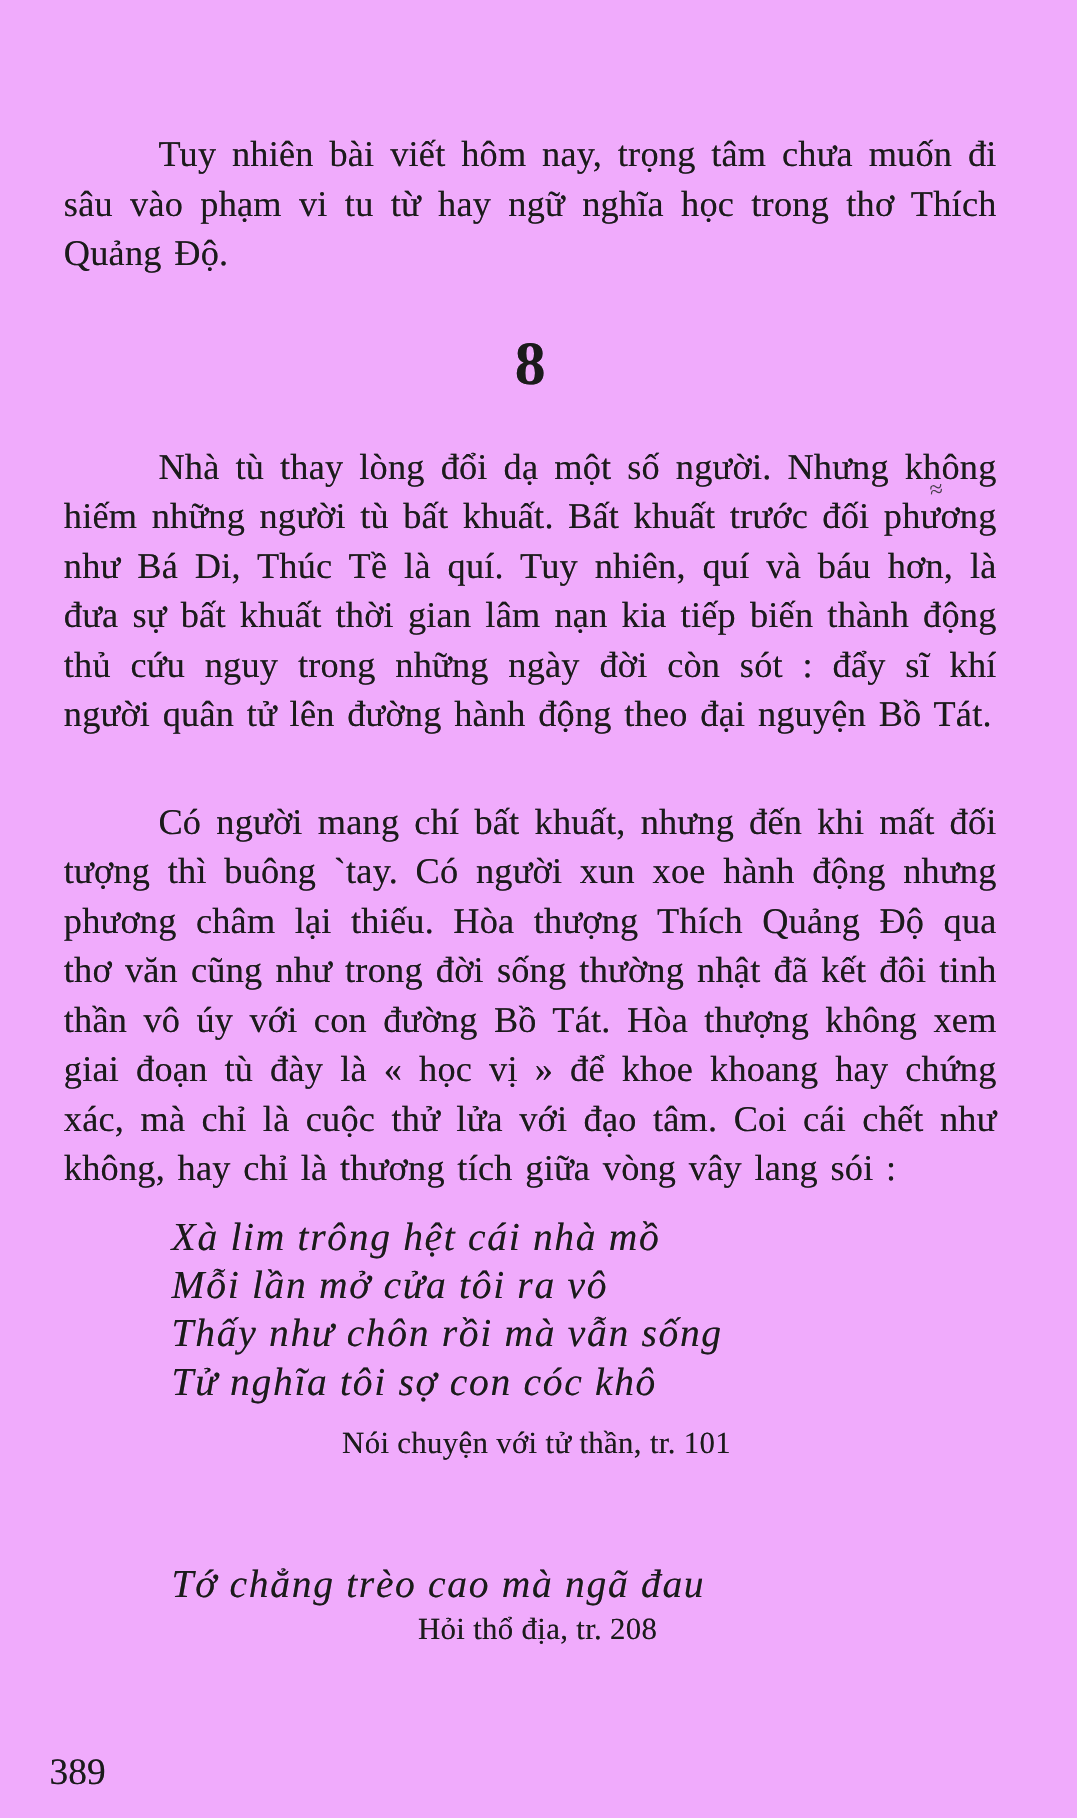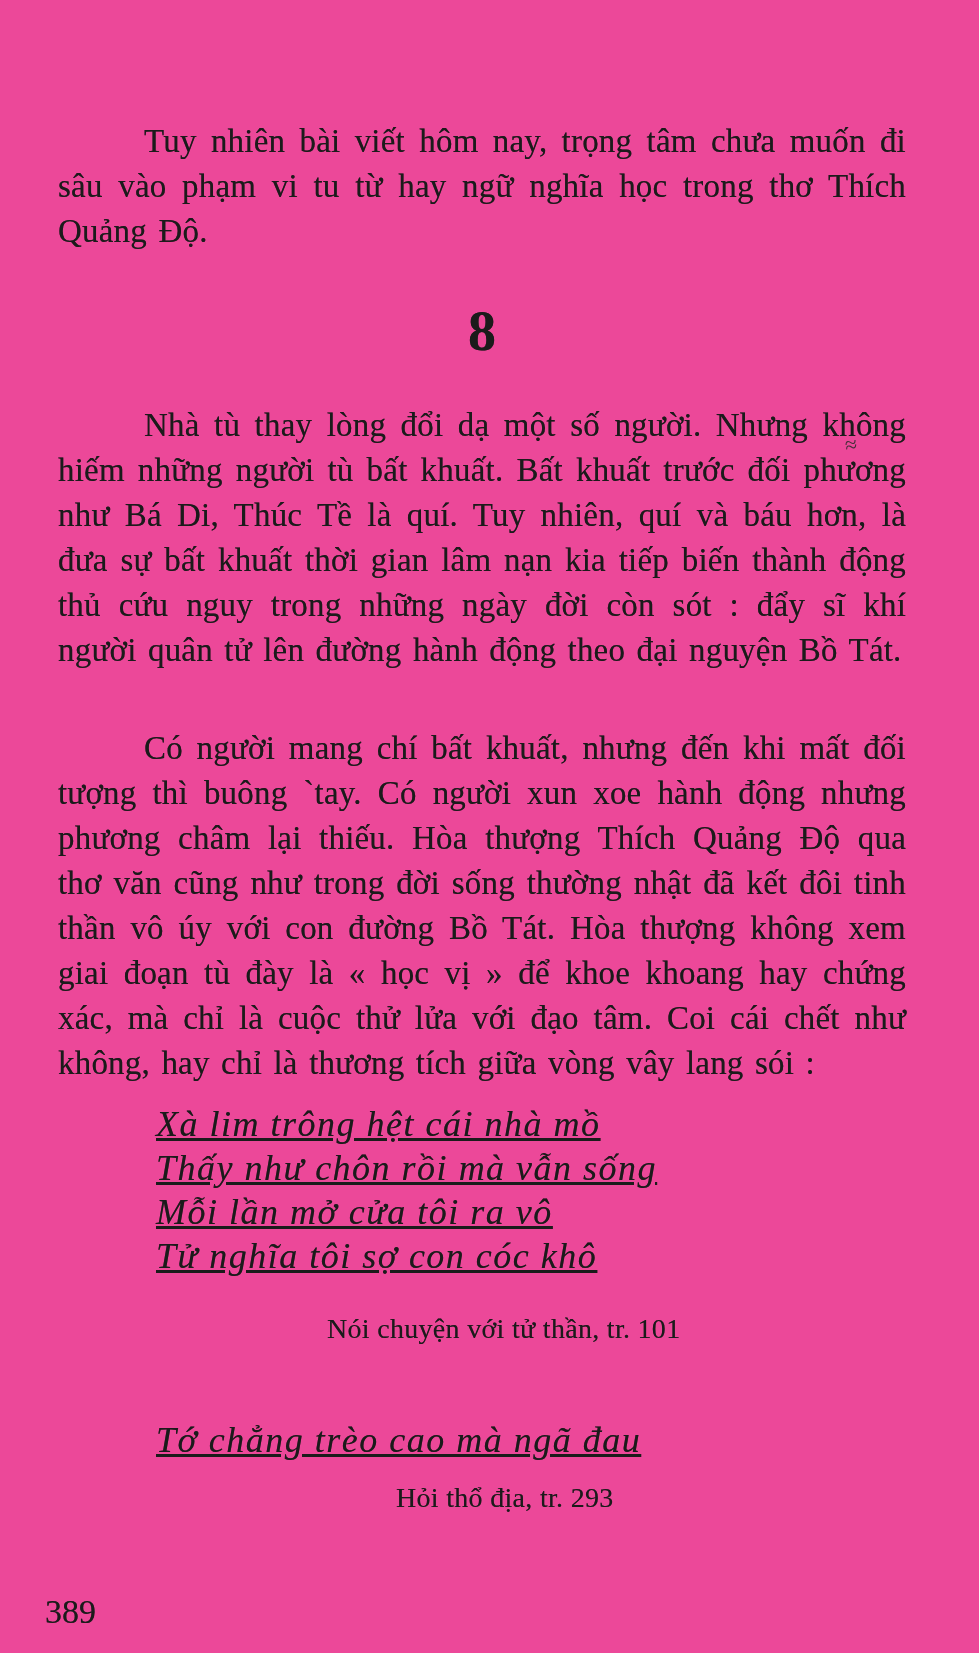--- a/index.html
+++ b/index.html
@@ -5,21 +5,21 @@
   html, body {
     margin: 0;
     padding: 0;
     background: #e8e8e8;
   }
   .page {
     position: relative;
     width: 979px;
     height: 1653px;
     margin: 0 auto;
-    background: #ec4899;
+    background: #f0abfc;
     color: #1b1b1b;
     font-family: "Liberation Serif", "DejaVu Serif", serif;
     overflow: hidden;
   }
   .body-par {
     position: absolute;
     left: 58px;
     width: 848px;
     margin: 0;
     font-size: 33px;
@@ -43,25 +43,25 @@
   }
   .poem {
     position: absolute;
     left: 156px;
     margin: 0;
     font-style: italic;
     font-size: 36px;
     letter-spacing: 1.5px;
     text-shadow: 0 0 0.5px rgba(20,20,20,0.55);
   }
-  .poem .poem-line { line-height: 44px; text-decoration: underline; }
+  .poem .poem-line { line-height: 44px; }
   .poem2 .poem-line { line-height: 47px; }
   .citation {
     position: absolute;
-    margin: 16px;
+    margin: 0;
     font-size: 28px;
     line-height: 34px;
     letter-spacing: 0.3px;
     text-shadow: 0 0 0.5px rgba(20,20,20,0.55);
   }
   .page-number {
     position: absolute;
     left: 45px;
     top: 1592px;
     font-size: 34px;
@@ -88,28 +88,28 @@
   <h1 class="section-heading" style="top:301px">8</h1>
 
   <p class="body-par" style="top:403px">Nhà tù thay lòng đổi dạ một số người. Nhưng không hiếm những người tù bất khuất. Bất khuất trước đối phương như Bá Di, Thúc Tề là quí. Tuy nhiên, quí và báu hơn, là đưa sự bất khuất thời gian lâm nạn kia tiếp biến thành động thủ cứu nguy trong những ngày đời còn sót : đẩy sĩ khí người quân tử lên đường hành động theo đại nguyện Bồ Tát.</p>
 
   <span class="scan-artifact">≈</span>
 
   <p class="body-par" style="top:726px">Có người mang chí bất khuất, nhưng đến khi mất đối tượng thì buông `tay. Có người xun xoe hành động nhưng phương châm lại thiếu. Hòa thượng Thích Quảng Độ qua thơ văn cũng như trong đời sống thường nhật đã kết đôi tinh thần vô úy với con đường Bồ Tát. Hòa thượng không xem giai đoạn tù đày là « học vị » để khoe khoang hay chứng xác, mà chỉ là cuộc thử lửa với đạo tâm. Coi cái chết như không, hay chỉ là thương tích giữa vòng vây lang sói :</p>
 
   <div class="poem poem1" style="top:1102px">
     <div class="poem-line">Xà lim trông hệt cái nhà mồ</div>
+    <div class="poem-line">Mỗi lần mở cửa tôi ra vô</div>
     <div class="poem-line">Thấy như chôn rồi mà vẫn sống</div>
-    <div class="poem-line">Mỗi lần mở cửa tôi ra vô</div>
     <div class="poem-line">Tử nghĩa tôi sợ con cóc khô</div>
   </div>
 
   <p class="citation" style="top:1296px; left:311px">Nói chuyện với tử thần, tr. 101</p>
 
   <div class="poem poem2" style="top:1417px">
     <div class="poem-line">Tớ chẳng trèo cao mà ngã đau</div>
   </div>
 
-  <p class="citation" style="top:1465px; left:380px">Hỏi thổ địa, tr. 293</p>
+  <p class="citation" style="top:1465px; left:380px">Hỏi thổ địa, tr. 208</p>
 
   <div class="page-number">389</div>
 
 </div>
 
 </body></html>

